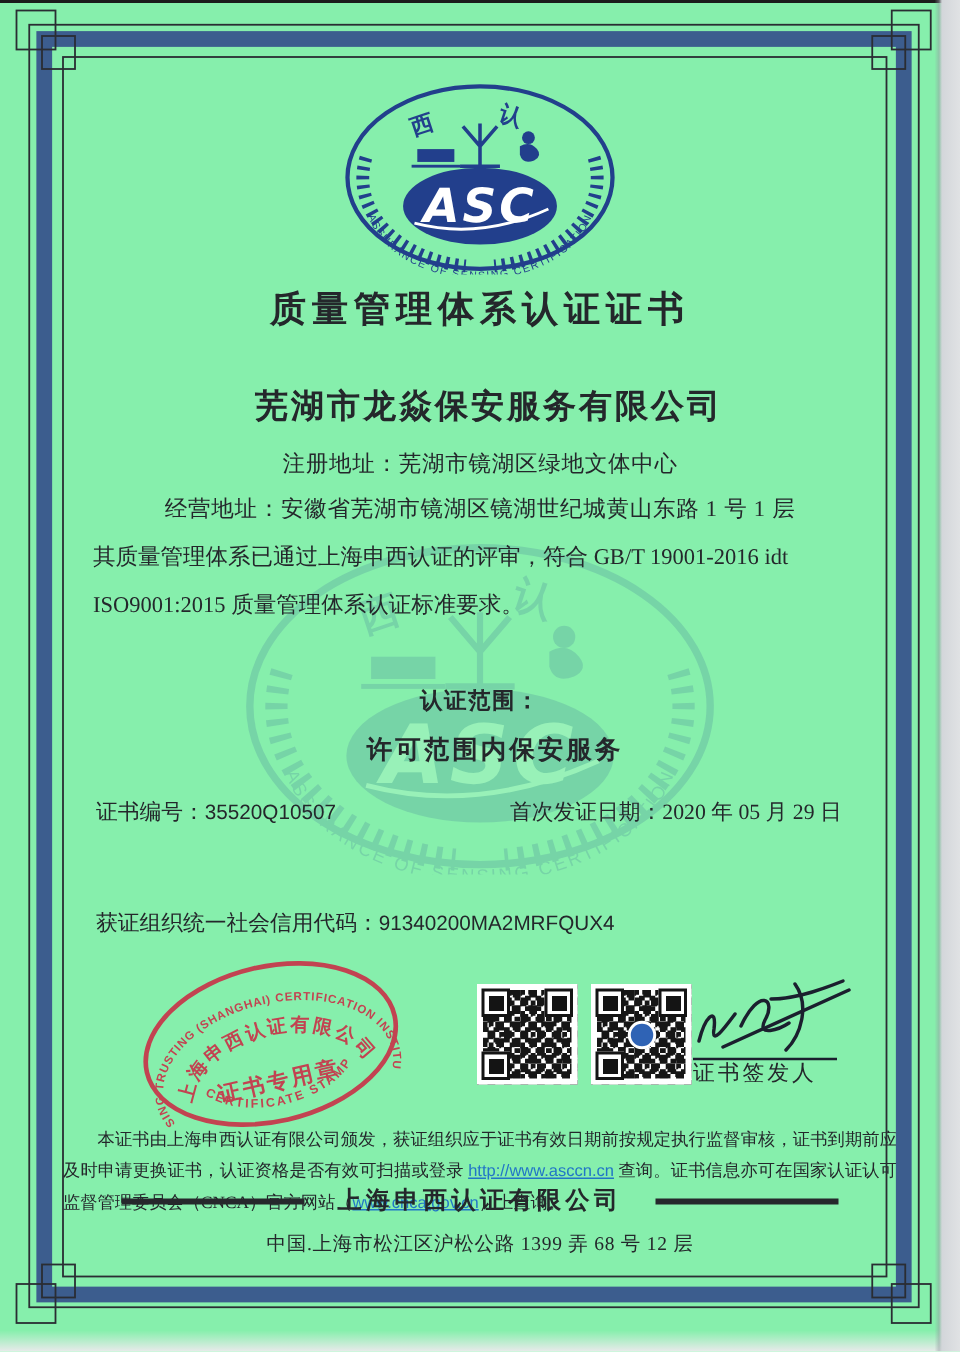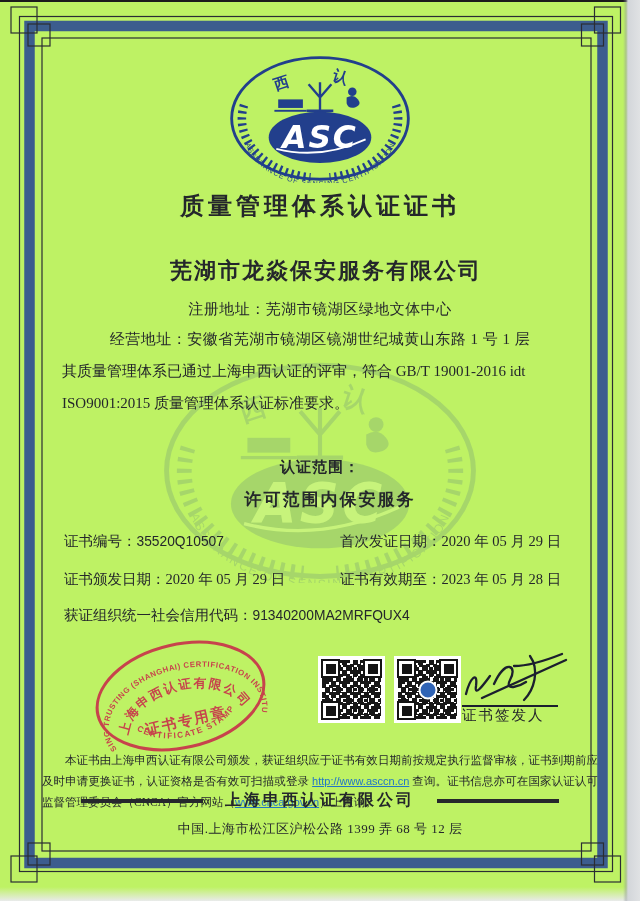--- a/index.html
+++ b/index.html
@@ -1,16 +1,16 @@
 <!DOCTYPE html>
 <html><head>
 <meta charset="utf-8">
 <style>
   html,body{margin:0;padding:0;background:#ffffff;}
-  .page{position:relative;width:640px;height:901px;background:#bef264;overflow:hidden;
+  .page{position:relative;width:640px;height:901px;background:#86efac;overflow:hidden;
         font-family:"Liberation Serif",serif;color:#24272b;}
   .abs{position:absolute;}
   .ctr{left:0;right:0;text-align:center;}
   .scan-top{top:0;left:0;right:0;height:2px;background:#1c1c1c;z-index:9;}
   .scan-right{top:0;right:0;bottom:0;width:17px;z-index:9;
       background:linear-gradient(90deg,rgba(255,255,255,0) 0,rgba(150,155,163,.50) 3px,#d3d6da 5px,#e0e2e4 100%);}
   .scan-bottom{left:0;right:0;bottom:0;height:14px;z-index:8;background:linear-gradient(#ffffff00,#e9eaeb);}
   .border-svg{top:0;left:0;z-index:5;pointer-events:none;}
   .logo-main{top:50px;left:50%;transform:translateX(-50%);z-index:2;}
   .watermark{top:352px;left:50%;transform:translateX(-50%);opacity:.15;z-index:0;}
@@ -120,26 +120,20 @@
 
   <div class="abs ctr scope-label">认证范围：</div>
   <div class="abs ctr scope-value">许可范围内保安服务</div>
 
   <div class="abs lrow" style="top:532px">
     <span>证书编号：</span><span class="v">35520Q10507</span>
     <span class="rcol">
       <span>首次发证日期：</span><span>2020 年 05 月 29 日</span>
     </span>
   </div>
-  <div class="abs lrow" style="top:570px">
-    <span>证书颁发日期：</span><span>2020 年 05 月 29 日</span>
-    <span class="rcol">
-      <span>证书有效期至：</span><span>2023 年 05 月 28 日</span>
-    </span>
-  </div>
   <div class="abs lrow" style="top:606px">
     <span>获证组织统一社会信用代码：</span><span class="v">91340200MA2MRFQUX4</span>
   </div>
 
   <svg class="abs stamp" width="185" height="120" viewBox="0 0 190 118" opacity="0.92">
     <ellipse cx="95" cy="59" rx="87" ry="53" fill="none" stroke="#c8354a" stroke-width="3.2"></ellipse>
     <path id="st-ring" d="M 18 95 A 80 50 0 1 1 172 95" fill="none"></path>
     <path id="st-cn" d="M 36 80 A 62 40 0 0 1 154 80" fill="none"></path>
     <path id="st-bot" d="M 40 78 A 58 34 0 0 0 150 78" fill="none"></path>
     <text font-family="Liberation Sans,sans-serif" font-size="8" font-weight="bold" letter-spacing="0.6" fill="#c8354a">

